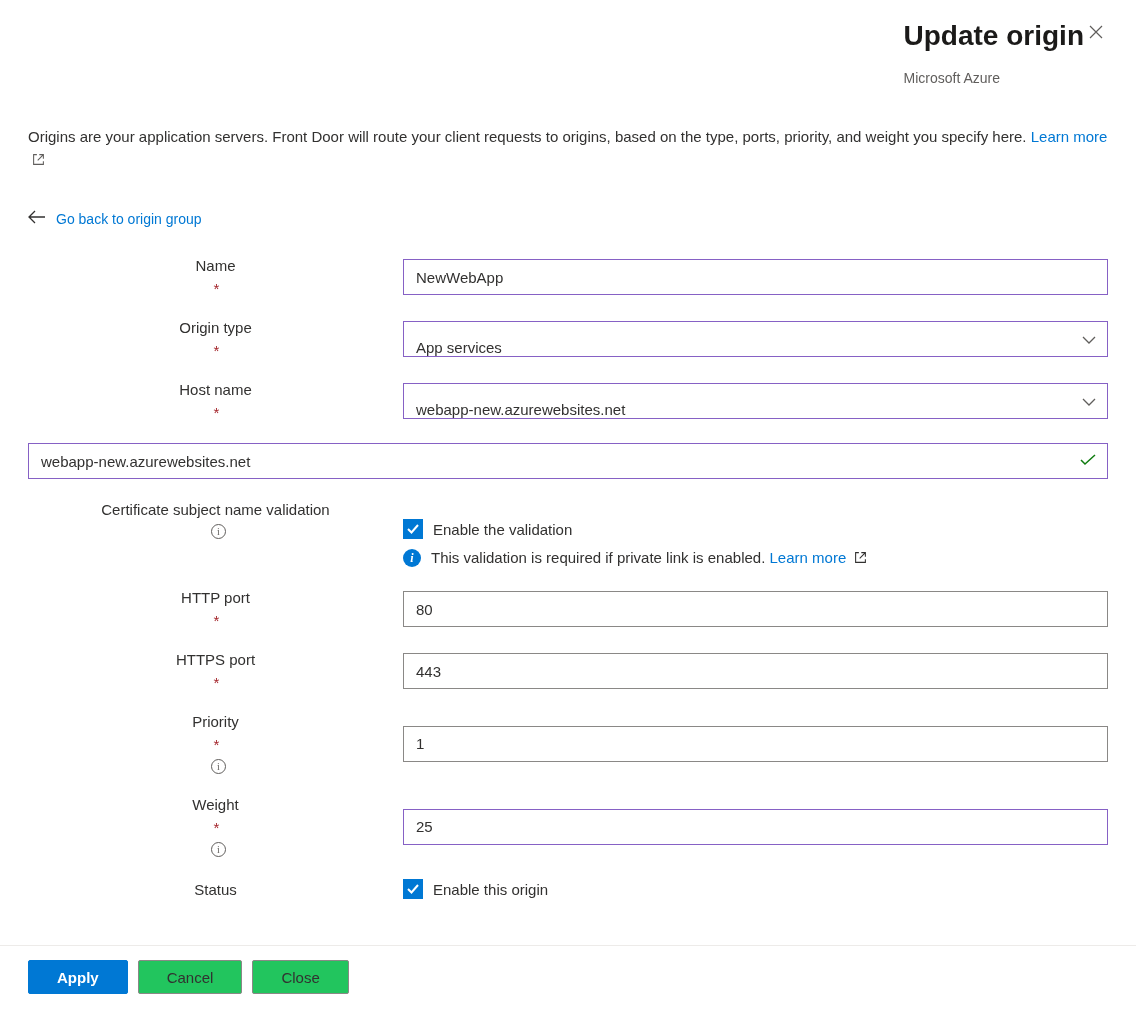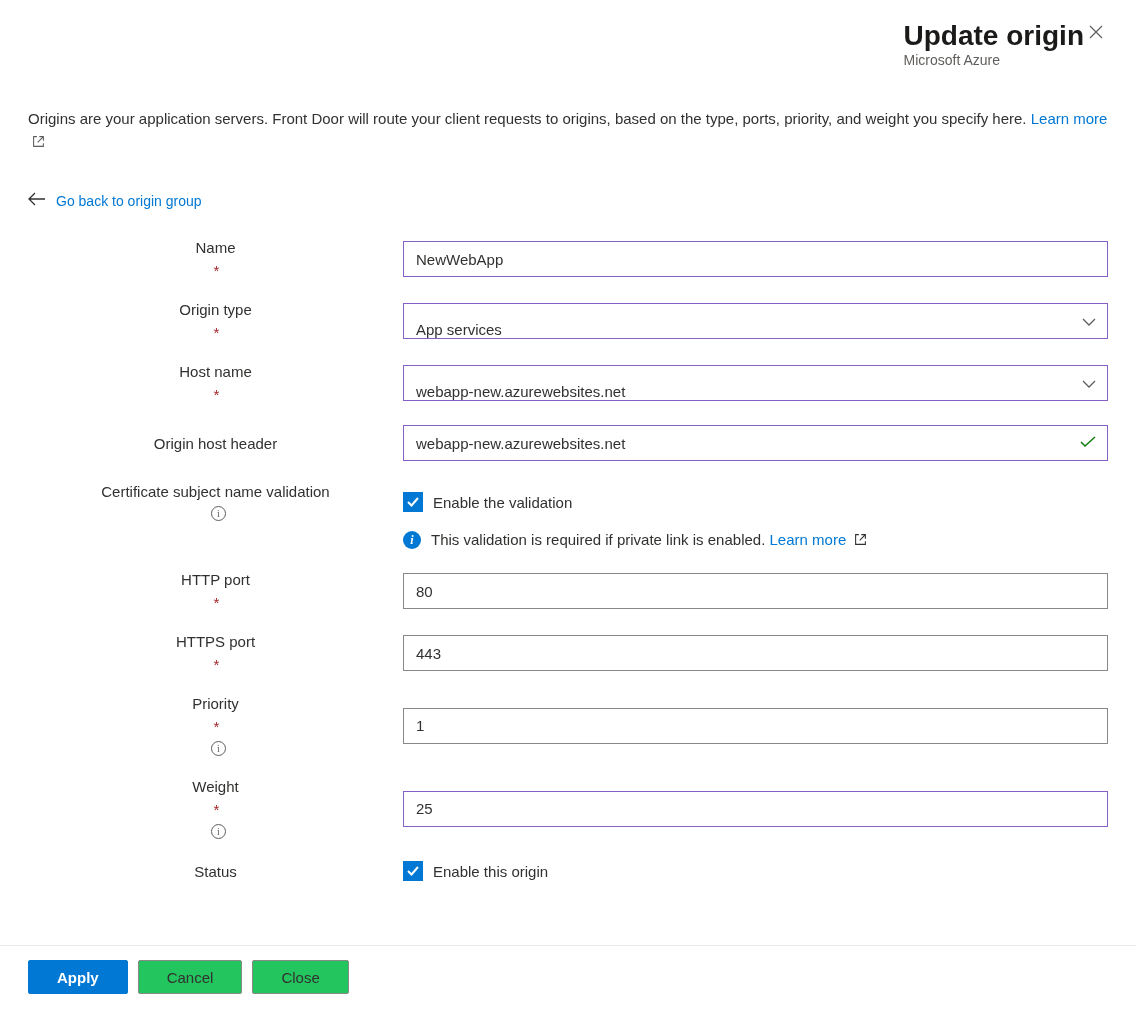--- a/index.html
+++ b/index.html
@@ -23,21 +23,21 @@
       align-items: flex-start;
     }
     .title {
       font-size: 28px;
       font-weight: 600;
       color: #1b1a19;
     }
     .subtitle {
       font-size: 14px;
       color: #605e5c;
-      margin-top: 0;
+      margin-top: 18px;
     }
     .close-x {
       font-size: 18px;
       color: #605e5c;
       cursor: pointer;
       padding: 4px;
     }
     .description {
       margin-top: 40px;
       font-size: 15px;
@@ -294,34 +294,31 @@
       <input type="text" class="select-input" value="webapp-new.azurewebsites.net" style="">
       <span class="chevron">
         <svg width="14" height="8" viewBox="0 0 14 8">
             <path d="M1 1 L7 7 L13 1" stroke="#605e5c" stroke-width="1.3" fill="none"></path>
           </svg>
       </span>
     </div>
   </div>
 
   <div class="form-row">
-    <div class="label-col">
-      <span>Origin host header</span>
-    </div>
     <div class="input-col host-header-wrap">
       <input type="text" class="text-input purple" value="webapp-new.azurewebsites.net" style="">
       <span class="check-green">
         <svg width="16" height="12" viewBox="0 0 16 12">
             <path d="M1 6 L5 10 L15 1" stroke="#107c10" stroke-width="1.5" fill="none"></path>
           </svg>
       </span>
     </div>
   </div>
 
-  <div class="form-row" style="margin-bottom:10px;">
+  <div class="form-row" style="margin-bottom:10px;align-items:flex-end;">
     <div class="label-col">
       <span>Certificate subject name validation</span>
       <span class="info-i">i</span>
     </div>
     <div class="input-col">
       <div class="checkbox-row">
         <div class="checkbox">
           <svg viewBox="0 0 14 14">
               <path d="M2 7 L5.5 10.5 L12 3" stroke="#fff" stroke-width="2" fill="none"></path>
             </svg>

